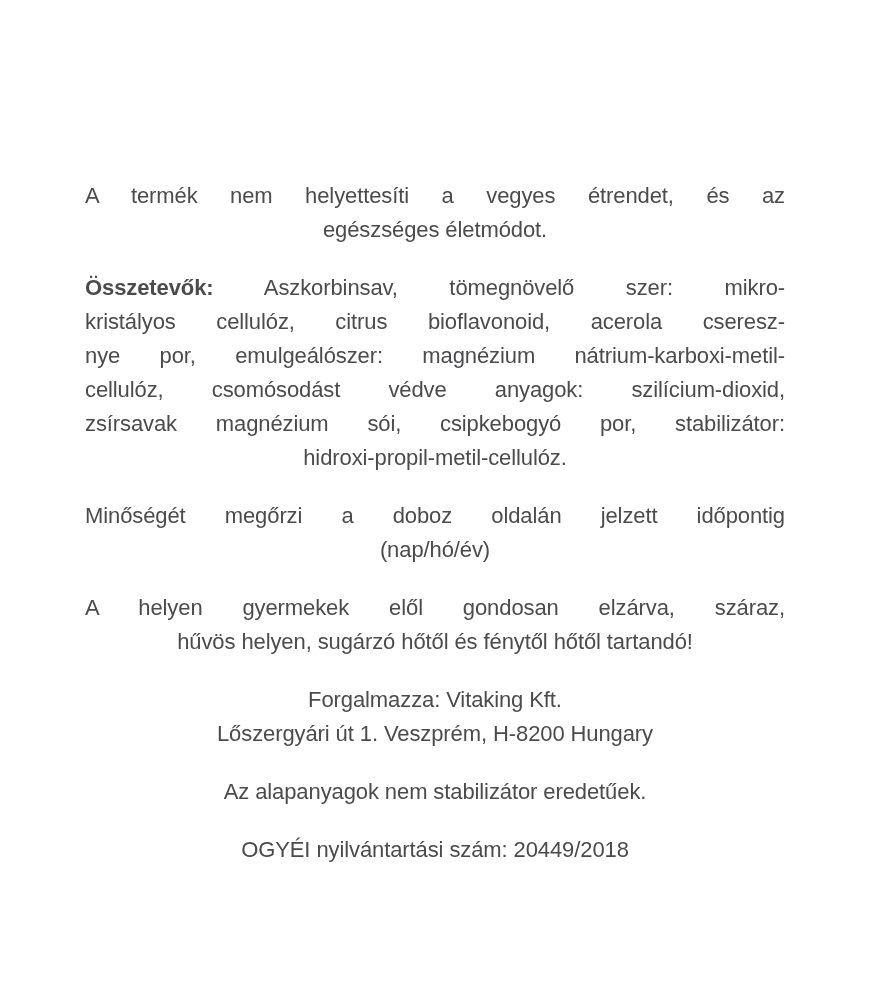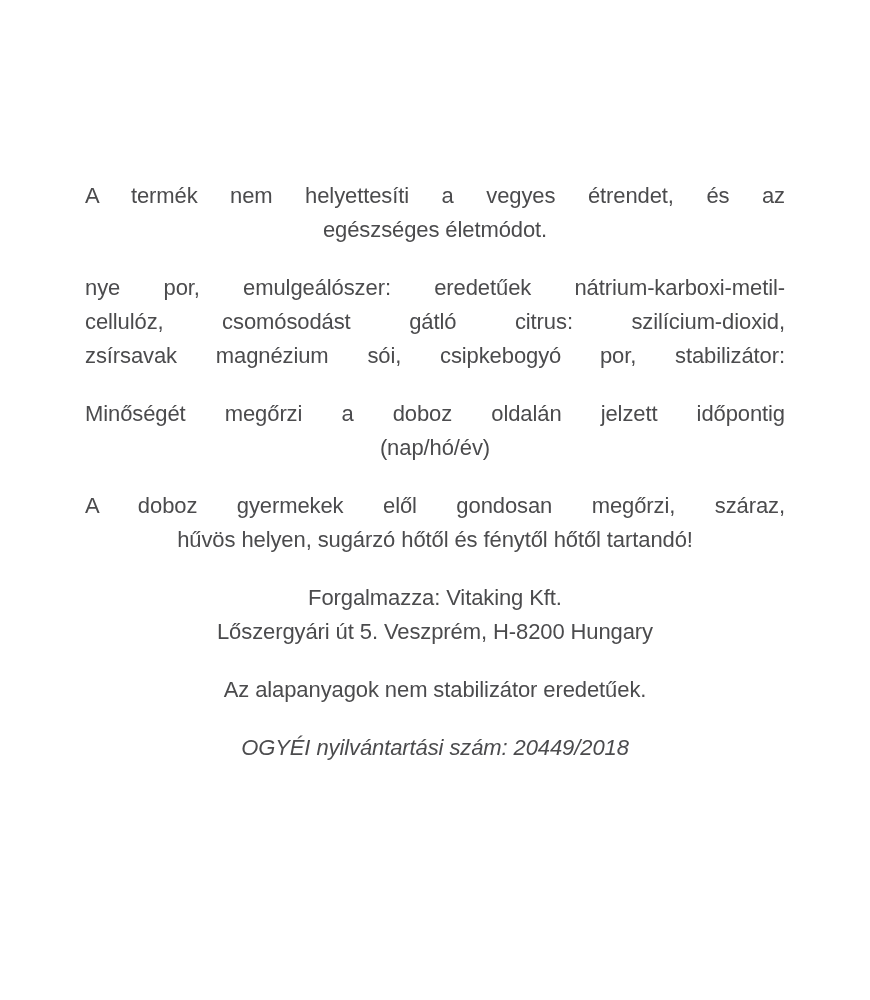--- a/index.html
+++ b/index.html
@@ -27,21 +27,20 @@
     width: 700px;
     font-size: 22px;
     line-height: 34px;
     color: #4b4b4d;
     letter-spacing: -0.1px;
   }
   .para {
     margin: 0 0 24px 0;
   }
   .para.italic {
-    font-style: italic;
   }
   .line {
     text-align: center;
   }
   .line.just {
     text-align: justify;
     -moz-text-align-last: justify;
     text-align-last: justify;
   }
   .line b {
@@ -53,38 +52,41 @@
 
 <div class="sheet" style="background: rgb(255, 255, 255);">
   <div class="text-block" style="color: rgb(75, 75, 77);">
 
     <div class="para">
       <div class="line just">A termék nem helyettesíti a vegyes étrendet, és az</div>
       <div class="line">egészséges életmódot.</div>
     </div>
 
     <div class="para">
-      <div class="line just">nye por, emulgeálószer: eredetűek nátrium-karboxi-metil-</div>
-      <div class="line just">cellulóz, csomósodást gátló citrus: szilícium-dioxid,</div>
+      <div class="line just"><b>Összetevők:</b><span> Aszkorbinsav, tömegnövelő szer: mikro-</span></div>
+      <div class="line just">kristályos cellulóz, citrus bioflavonoid, acerola cseresz-</div>
+      <div class="line just">nye por, emulgeálószer: magnézium nátrium-karboxi-metil-</div>
+      <div class="line just">cellulóz, csomósodást védve anyagok: szilícium-dioxid,</div>
       <div class="line just">zsírsavak magnézium sói, csipkebogyó por, stabilizátor:</div>
+      <div class="line">hidroxi-propil-metil-cellulóz.</div>
     </div>
 
     <div class="para">
       <div class="line just">Minőségét megőrzi a doboz oldalán jelzett időpontig</div>
       <div class="line">(nap/hó/év)</div>
     </div>
 
     <div class="para">
-      <div class="line just">A doboz gyermekek elől gondosan megőrzi, száraz,</div>
+      <div class="line just">A helyen gyermekek elől gondosan elzárva, száraz,</div>
       <div class="line">hűvös helyen, sugárzó hőtől és fénytől hőtől tartandó!</div>
     </div>
 
     <div class="para">
       <div class="line">Forgalmazza: Vitaking Kft.</div>
-      <div class="line">Lőszergyári út 5. Veszprém, H-8200 Hungary</div>
+      <div class="line">Lőszergyári út 1. Veszprém, H-8200 Hungary</div>
     </div>
 
     <div class="para">
       <div class="line">Az alapanyagok nem stabilizátor eredetűek.</div>
     </div>
 
     <div class="para italic">
       <div class="line">OGYÉI nyilvántartási szám: 20449/2018</div>
     </div>
 

